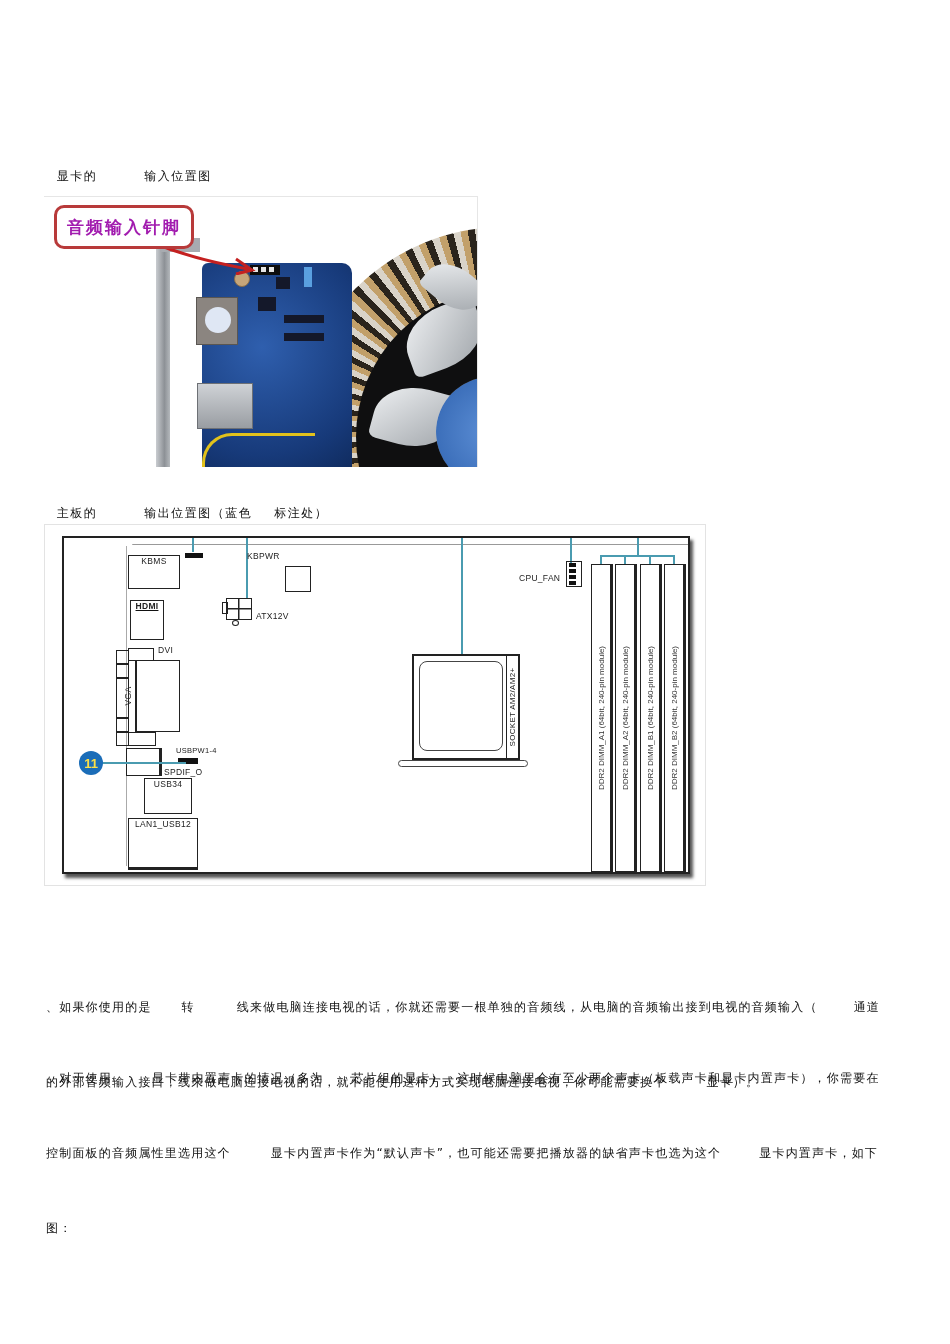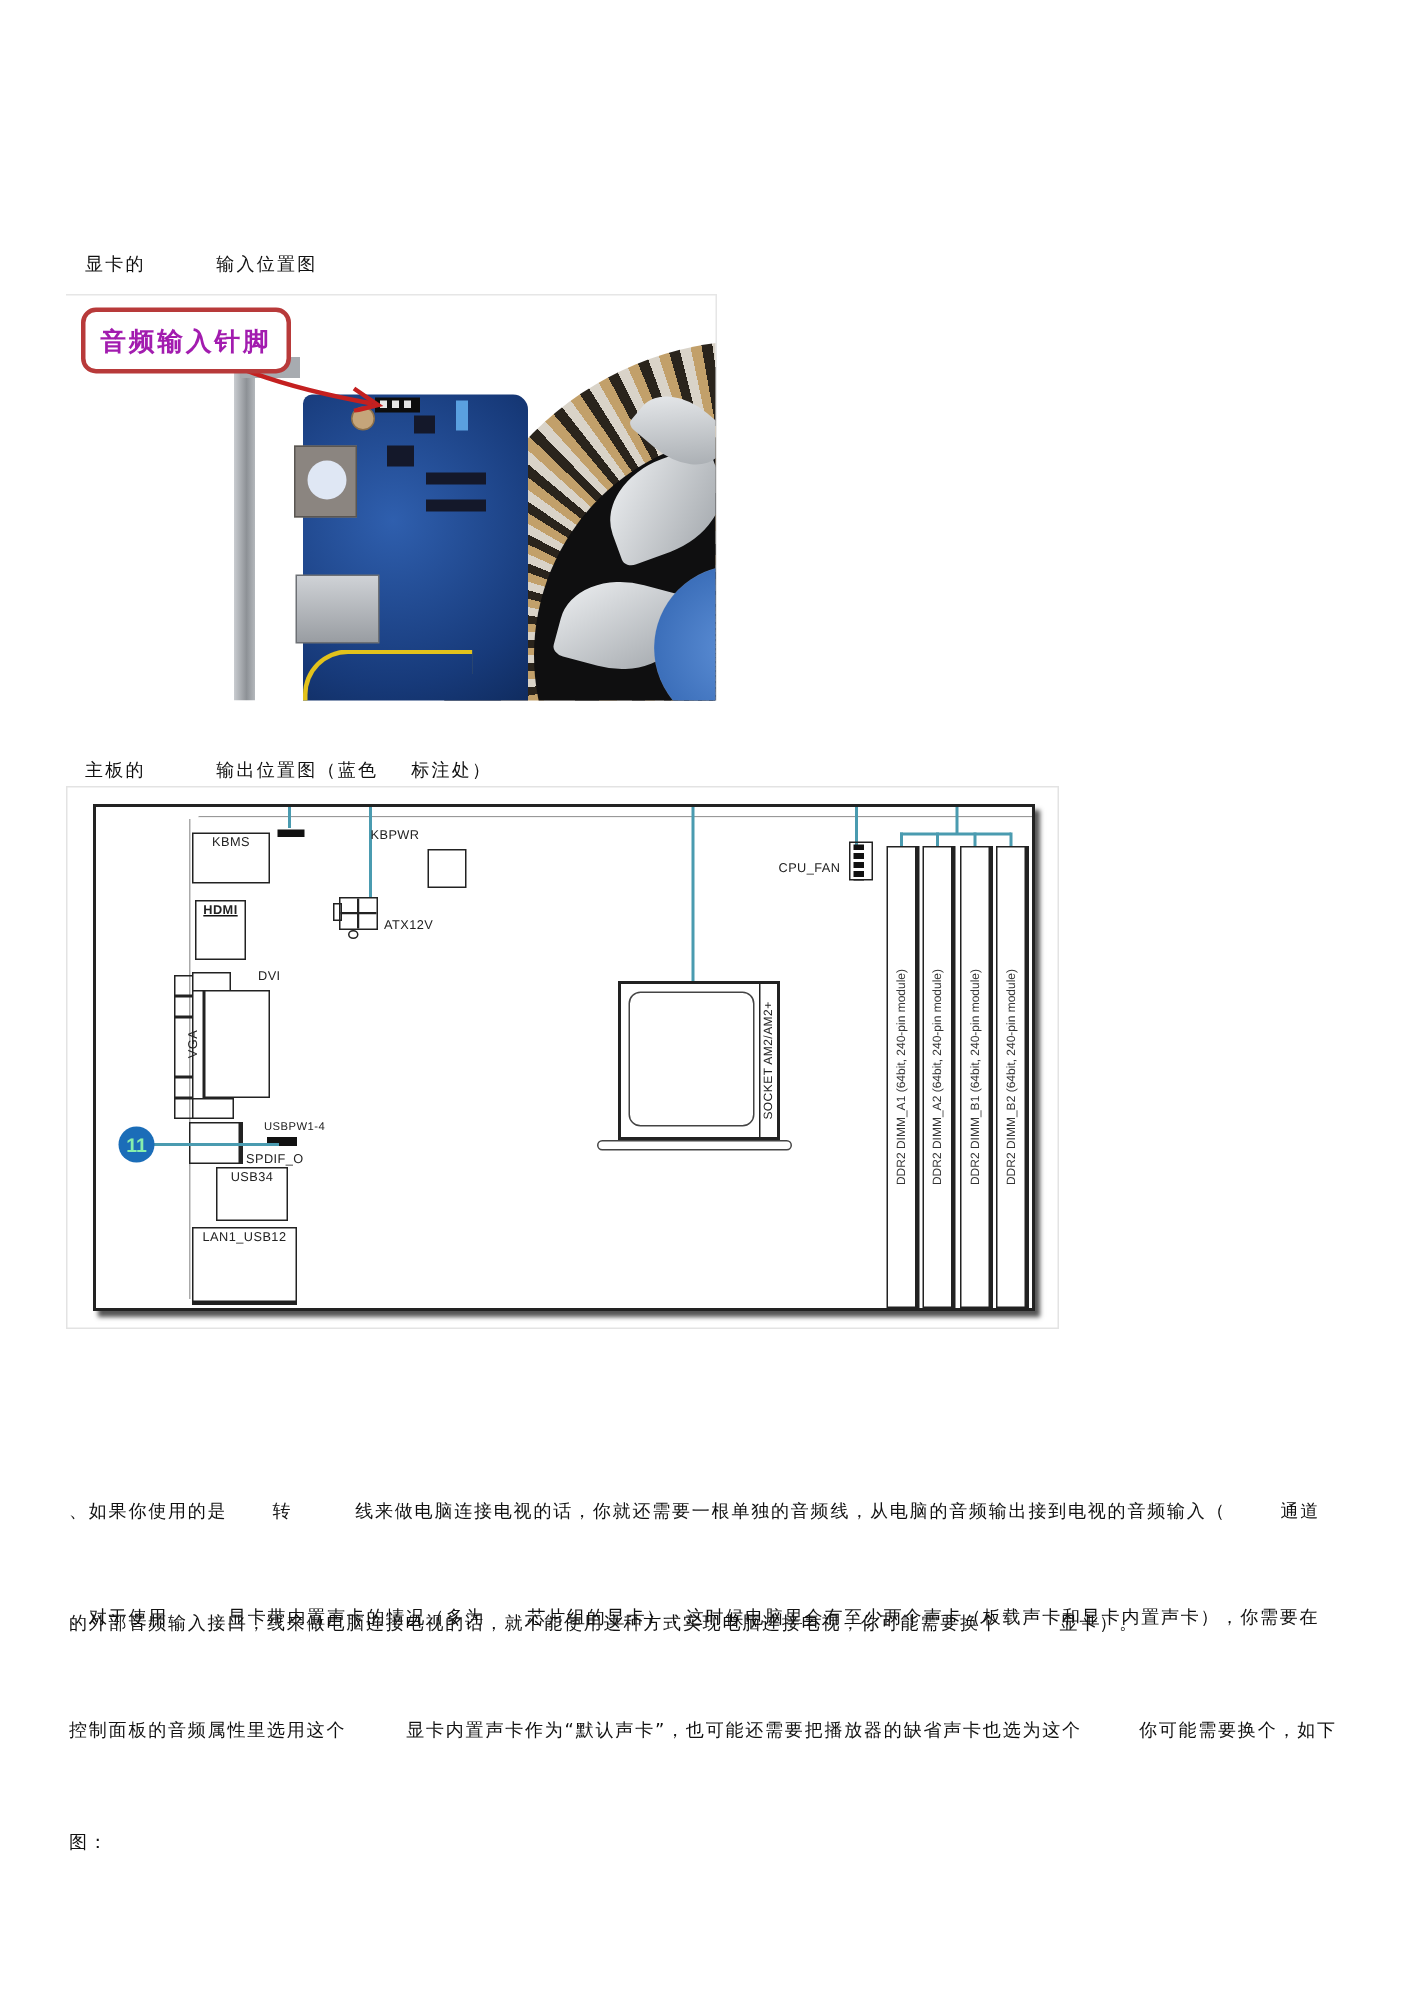--- a/index.html
+++ b/index.html
@@ -46,21 +46,21 @@
   #mb-frame { position: absolute; left: 44px; top: 524px; width: 660px; height: 360px; border: 1px solid #e3e3e3; background: #fff; }
   #mb { position: absolute; left: 17px; top: 11px; width: 624px; height: 334px; border: 2px solid #222;
         box-shadow: 3px 4px 3px #555; background: #fff; }
   .mbt { position: absolute; font-size: 8.5px; color: #222; letter-spacing: 0.3px; white-space: nowrap;
          font-family: "Liberation Sans", "DejaVu Sans", sans-serif; }
   .box { position: absolute; border: 1.5px solid #222; background: #fff; display: flex; justify-content: center; }
   .lead { position: absolute; background: #4a9bb0; }
   .dimm { position: absolute; top: 26px; width: 18px; height: 306px; border: 1.5px solid #222; border-right-width: 3px; background: #fff; }
   .dimm-label { position: absolute; left: 50%; top: 50%; transform: translate(-50%,-50%) rotate(-90deg);
                 font-size: 8px; white-space: nowrap; color: #333; font-family: "Liberation Sans", sans-serif; }
-  .badge { position: absolute; width: 24px; height: 24px; border-radius: 50%; background: #1b6db8; color: #86efac;
+  .badge { position: absolute; width: 24px; height: 24px; border-radius: 50%; background: #1b6db8; color: #fde047;
            font-weight: bold; font-size: 13px; display: flex; align-items: center; justify-content: center;
            font-family: "Liberation Sans", sans-serif; }
 </style>
 </head>
 <body>
 
 <div class="caption" style="left:46px; top:154px;">
   <span>显卡的</span><span class="gap" style="width:47px"></span><span>输入位置图</span>
 </div>
 
@@ -131,21 +131,21 @@
     <div class="mbt" style="left:192px; top:73px;">ATX12V</div>
 
     <div style="position:absolute; left:221px; top:28px; width:24px; height:24px; border:1.5px solid #222;"></div>
 
     <div style="position:absolute; left:52px; top:112px; width:22px; height:12px; border:1.5px solid #222;"></div>
     <div style="position:absolute; left:52px; top:126px; width:22px; height:12px; border:1.5px solid #222;"></div>
     <div style="position:absolute; left:52px; top:140px; width:22px; height:38px; border:1.5px solid #222;"></div>
     <div style="position:absolute; left:52px; top:180px; width:22px; height:12px; border:1.5px solid #222;"></div>
     <div style="position:absolute; left:52px; top:194px; width:22px; height:12px; border:1.5px solid #222;"></div>
     <div style="position:absolute; left:64px; top:110px; width:24px; height:12px; border:1.5px solid #222; background:#fff;"></div>
-    <div class="mbt" style="left:108px; top:107px;">DVI</div>
+    <div class="mbt" style="left:94px; top:107px;">DVI</div>
     <div style="position:absolute; left:64px; top:122px; width:6px; height:82px; border:1.5px solid #222; background:#fff;"></div>
     <div class="box" style="left:72px; top:122px; width:42px; height:70px;">
       <span class="mbt" style="position:static; transform:rotate(-90deg);">VGA</span>
     </div>
     <div style="position:absolute; left:64px; top:194px; width:26px; height:12px; border:1.5px solid #222; background:#fff;"></div>
 
     <div style="position:absolute; left:62px; top:210px; width:32px; height:26px; border:1.5px solid #222; border-right-width:3px; background:#fff;"></div>
     <div class="mbt" style="left:112px; top:208px; font-size:7.5px;">USBPW1-4</div>
     <div style="position:absolute; left:114px; top:220px; width:20px; height:6px; background:#111;"></div>
     <div class="mbt" style="left:100px; top:229px;">SPDIF_O</div>
@@ -185,15 +185,15 @@
   </div>
 </div>
 
 <div class="para" style="top:945px;">
   <div><span>、如果你使用的是</span><span class="gap" style="width:30px"></span><span>转</span><span class="gap" style="width:42px"></span><span>线来做电脑连接电视的话，你就还需要一根单独的音频线，从电脑的音频输出接到电视的音频输入（</span><span class="gap" style="width:36px"></span><span>通道</span></div>
   <div><span>的外部音频输入接口，线来做电脑连接电视的话，就不能使用这种方式实现电脑连接电视，你可能需要换个</span><span class="gap" style="width:40px"></span><span>显卡）。</span></div>
 </div>
 
 <div class="para" style="top:1016px;">
   <div><span>、对于使用</span><span class="gap" style="width:40px"></span><span>显卡带内置声卡的情况（多为</span><span class="gap" style="width:28px"></span><span>芯片组的显卡），这时候电脑里会有至少两个声卡（板载声卡和显卡内置声卡），你需要在</span></div>
-  <div><span>控制面板的音频属性里选用这个</span><span class="gap" style="width:40px"></span><span>显卡内置声卡作为“默认声卡”，也可能还需要把播放器的缺省声卡也选为这个</span><span class="gap" style="width:38px"></span><span>你可能需要换个，如下</span></div>
+  <div><span>控制面板的音频属性里选用这个</span><span class="gap" style="width:40px"></span><span>显卡内置声卡作为“默认声卡”，也可能还需要把播放器的缺省声卡也选为这个</span><span class="gap" style="width:38px"></span><span>显卡内置声卡，如下</span></div>
   <div><span>图：</span></div>
 </div>
 
 </body></html>

